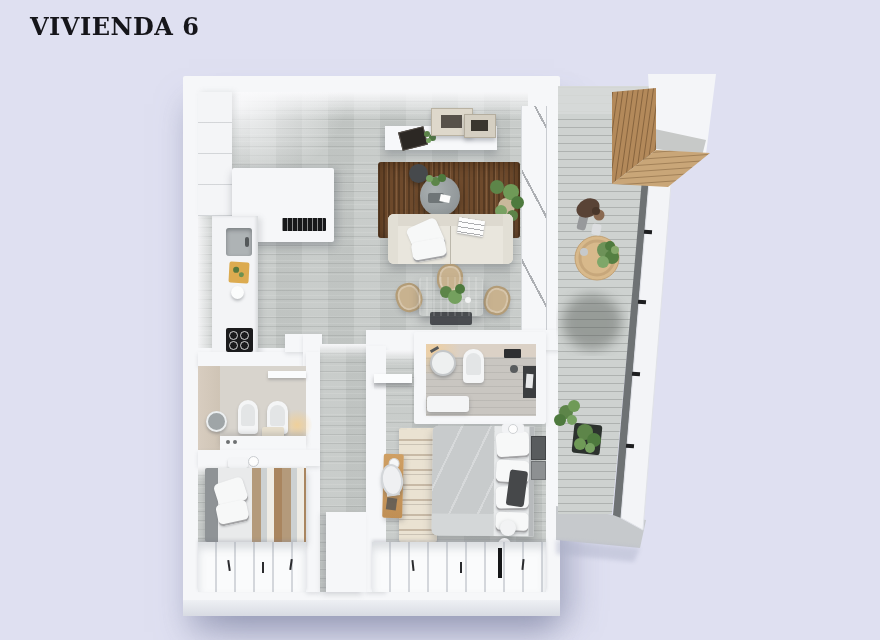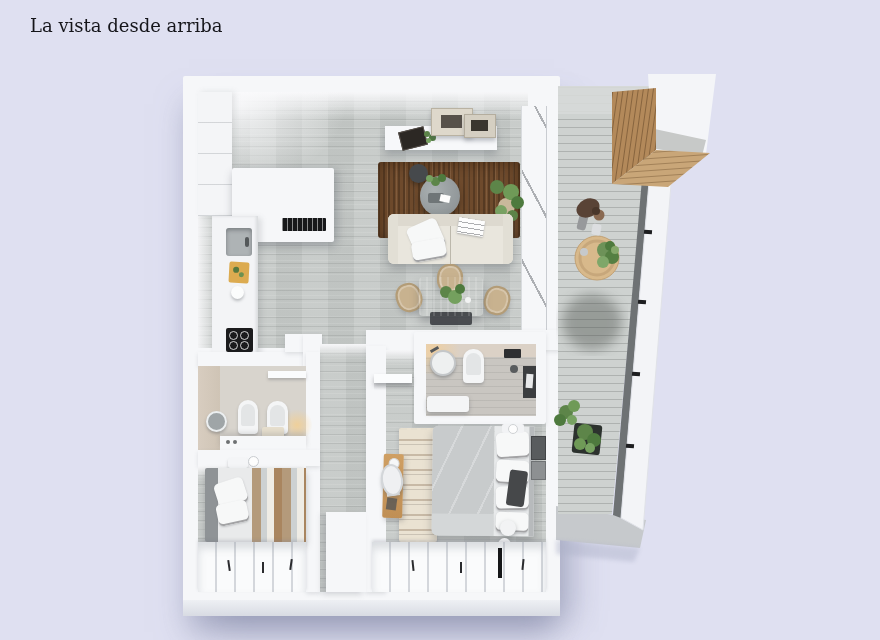--- a/index.html
+++ b/index.html
@@ -29,21 +29,21 @@
   h1,h2{margin:0;color:var(--title-ink,#15151a);}
   h1{font-size:24px;font-weight:bold;letter-spacing:.5px;}
   h2{font-size:18px;font-weight:normal;margin-top:3px;}
 </style>
 </head>
 <body>
 
 <div id="stage">
 
   <div class="abs" style="left:30px;top:12px;">
-    <h2>La vista desde arriba</h2>
+    <h1>VIVIENDA 6</h1>
   </div>
 
   <div class="abs" style="left:183px;top:76px;width:377px;height:540px;background:var(--wall);border-radius:2px;
        box-shadow:0 22px 30px -6px rgba(118,124,156,.55), 26px 18px 30px -12px rgba(118,124,156,.35);"></div>
   <div class="abs" style="left:183px;top:600px;width:377px;height:16px;background:linear-gradient(180deg,#eef0f4,#d8dbe3);"></div>
 
   <div class="abs planks" style="left:198px;top:92px;width:330px;height:256px;">
     <div class="glow-top"></div>
     <div class="glow-left"></div>
     <div class="abs" style="left:0;top:0;width:150px;height:95px;background:radial-gradient(ellipse at 20% 10%,rgba(250,250,252,.95),rgba(250,250,252,0) 70%);"></div>

